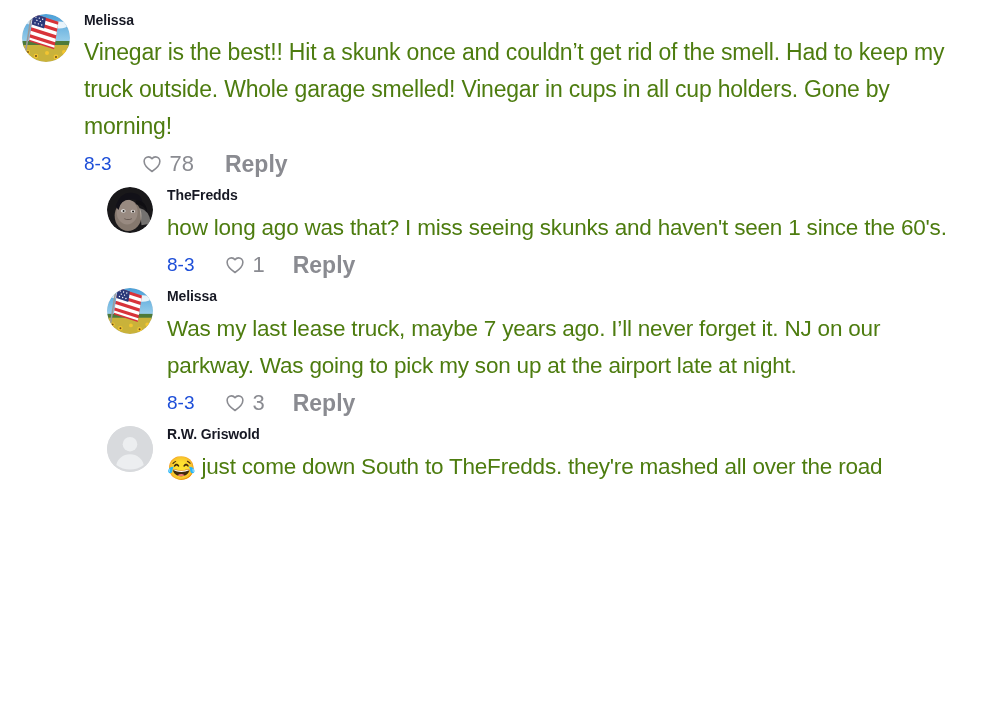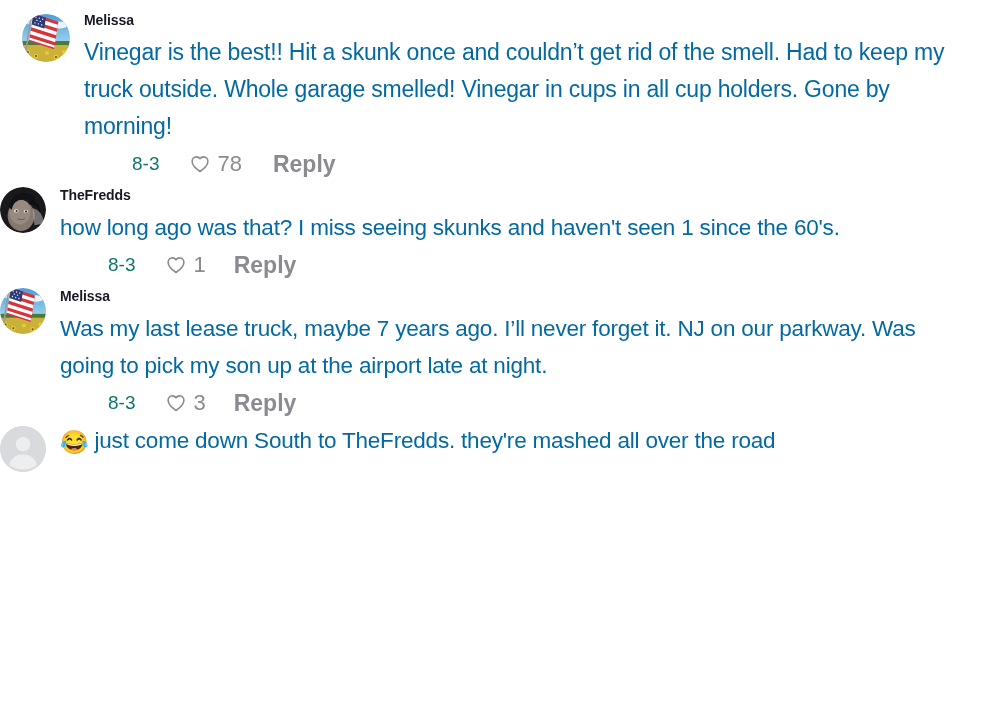--- a/index.html
+++ b/index.html
@@ -27,20 +27,21 @@
     align-items: flex-start;
   }
 
   
   .comment.level-0 {
     padding-left: 22px;
     padding-right: 18px;
   }
   
   .comment.level-1 {
+    padding-left: 107px;
     padding-right: 18px;
   }
 
   .avatar-wrap {
     flex: 0 0 auto;
     margin-right: 14px;
   }
   .comment.level-0 .avatar-wrap { margin-top: 14px; }
   .comment.level-1 .avatar-wrap { margin-top: 10px; }
 
@@ -70,43 +71,42 @@
     font-weight: bold;
     color: #161823;
     line-height: 25px;
     letter-spacing: -0.1px;
     margin-bottom: 1px;
   }
 
   .text {
     font-size: 23px;
     font-weight: 400;
-    color: #0369a1;
+    color: #4d7c0f;
     line-height: 37px;
     letter-spacing: -0.2px;
     word-wrap: break-word;
   }
   .comment.level-1 .text { font-size: 22.5px; }
 
   .emoji {
     font-size: 23px;
     vertical-align: -2px;
   }
 
   .meta {
     display: flex;
     align-items: center;
     margin-top: 6px;
     color: #8a8b91;
     font-size: 19px;
     line-height: 26px;
   }
   .meta .date {
-    color: #0f766e;
-    margin-left: 48px;
+    color: #1d4ed8;
   }
   .like-group {
     display: flex;
     align-items: center;
     margin-left: 30px;
   }
   .heart-icon {
     width: 22px;
     height: 22px;
     display: inline-block;
@@ -304,16 +304,17 @@
     <div class="comment level-1">
       <div class="avatar-wrap">
         <span class="avatar">
   <svg viewBox="0 0 48 48" width="100%" height="100%" aria-hidden="true">
     <circle cx="24" cy="24" r="24" fill="#d8dadd"></circle>
     <circle cx="24" cy="19" r="7.6" fill="#eceef0"></circle>
     <path d="M24 29.5c-7.4 0-13.2 5-14.3 11.2A24 24 0 0 0 38.3 40.7C37.2 34.5 31.4 29.5 24 29.5z" fill="#eceef0"></path>
   </svg></span>
       </div>
       <div class="body">
+        <div class="username">R.W. Griswold</div>
         <div class="text"><span class="emoji">😂</span><span> just come down South to TheFredds. they're mashed all over the road</span></div>
       </div>
     </div>
   </div>
 
 </body></html>

